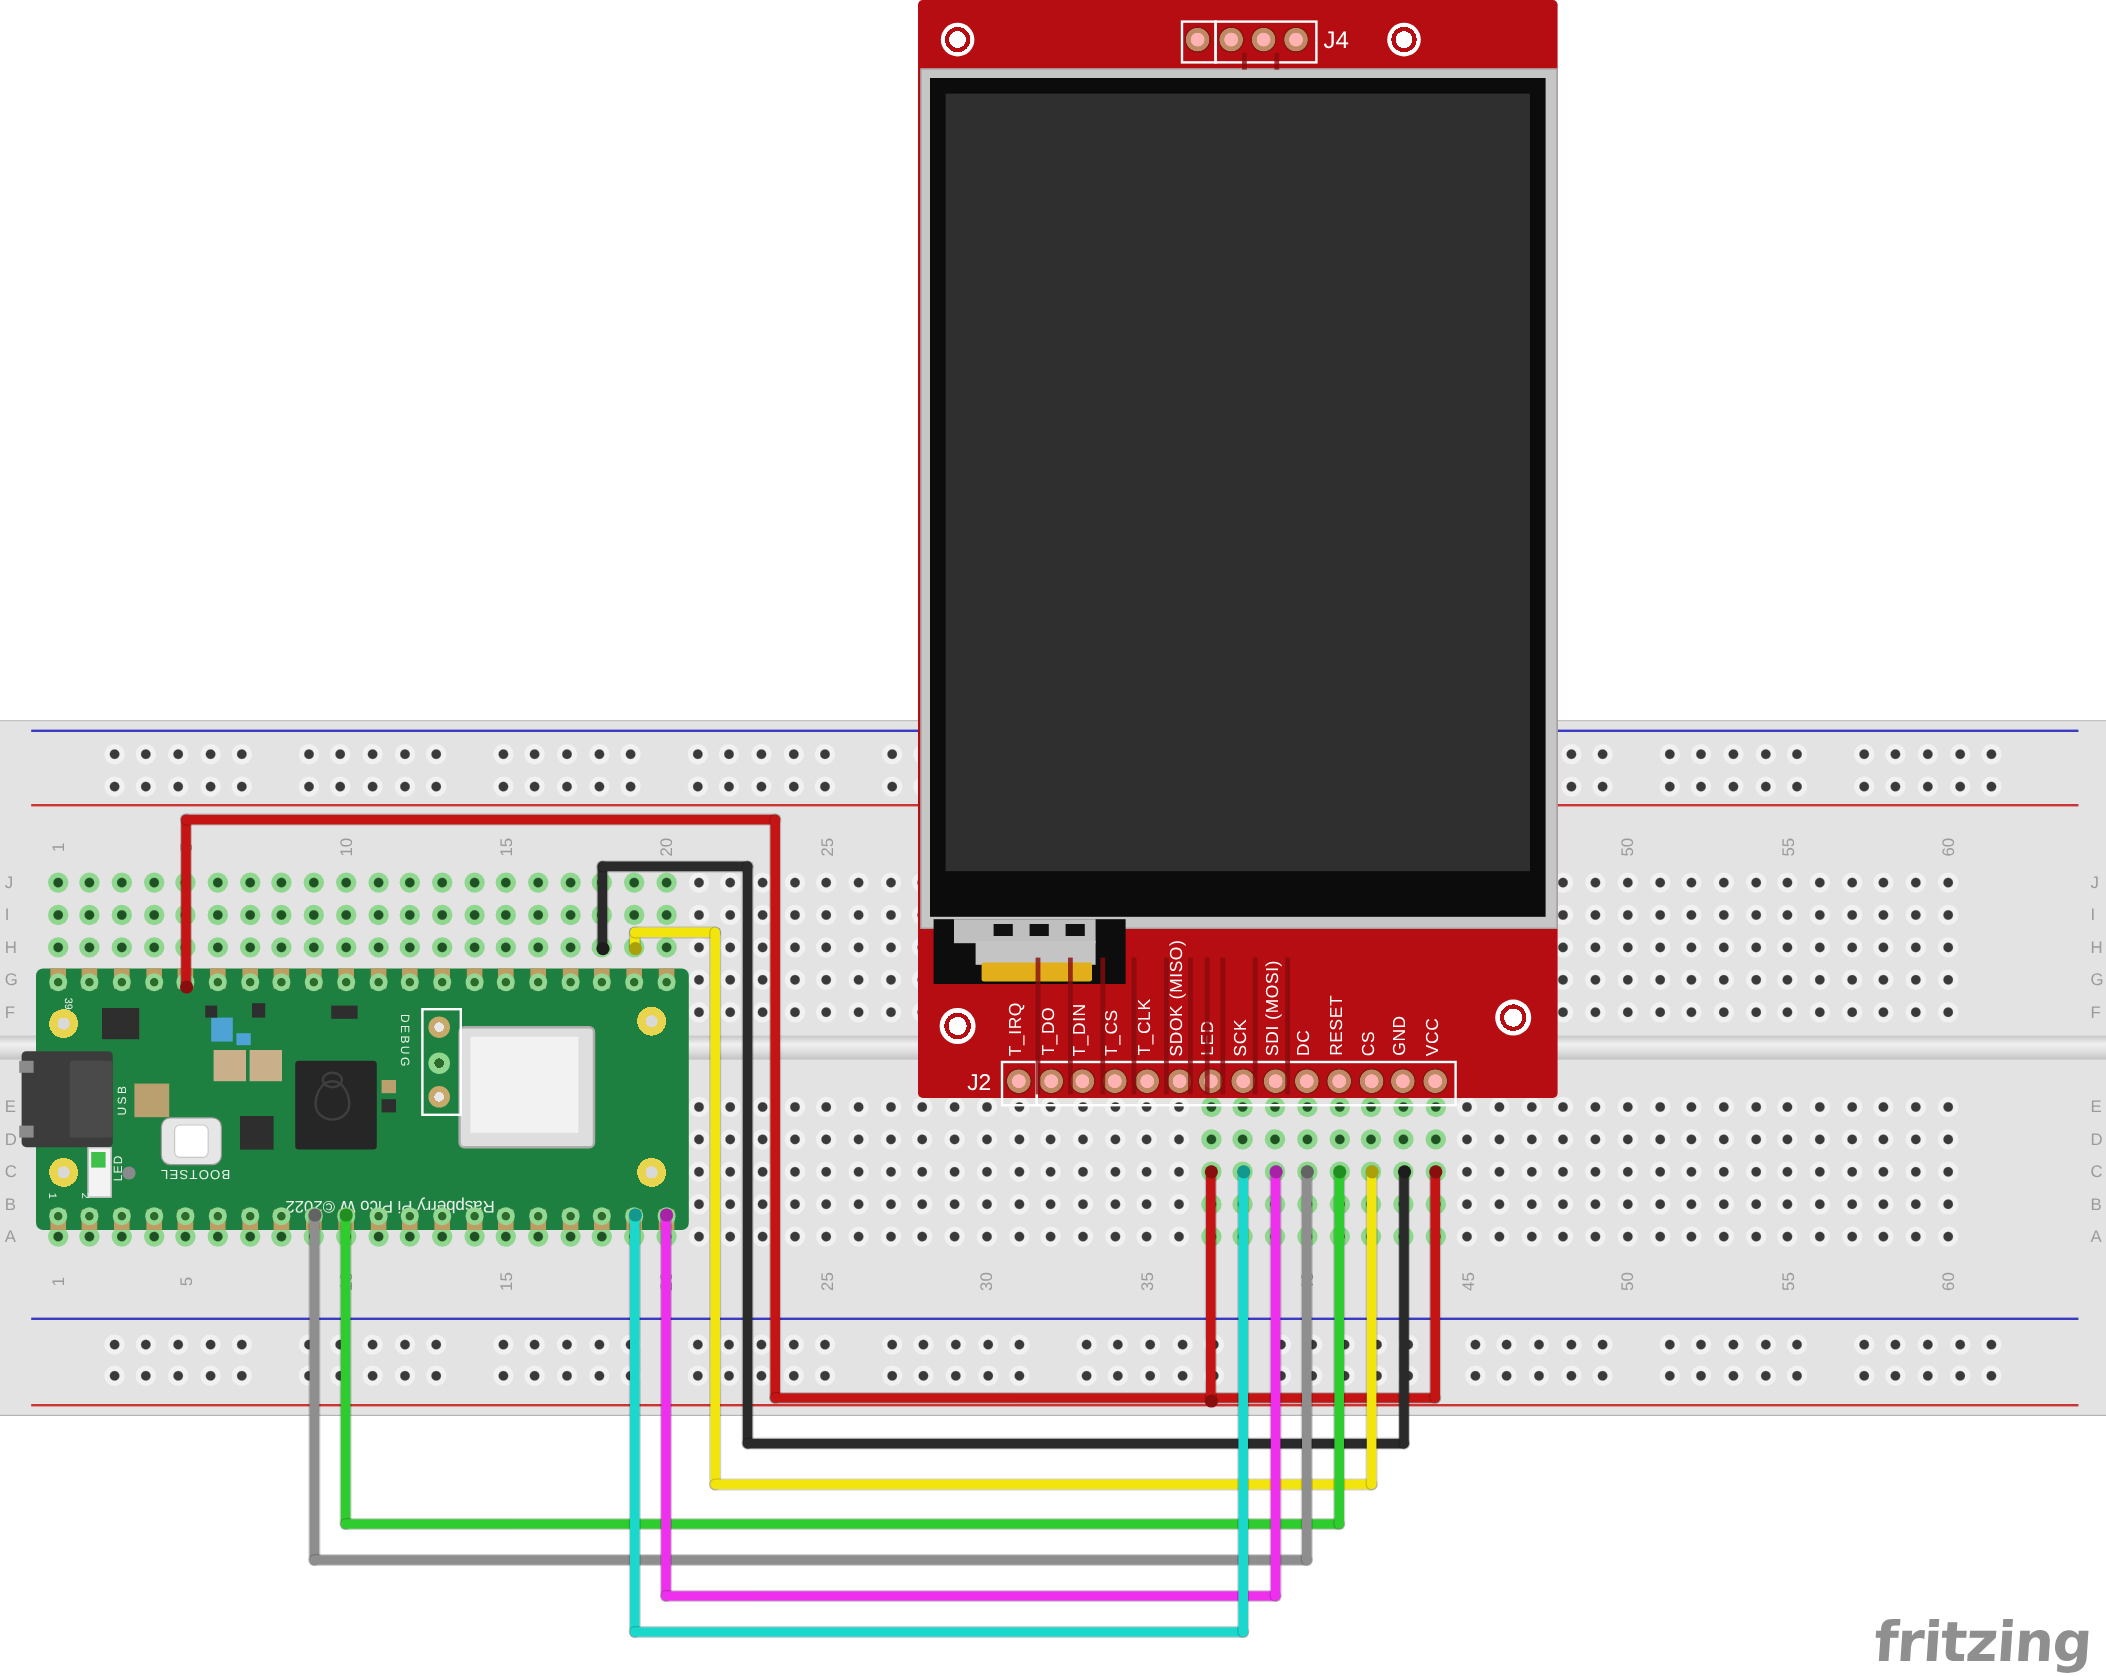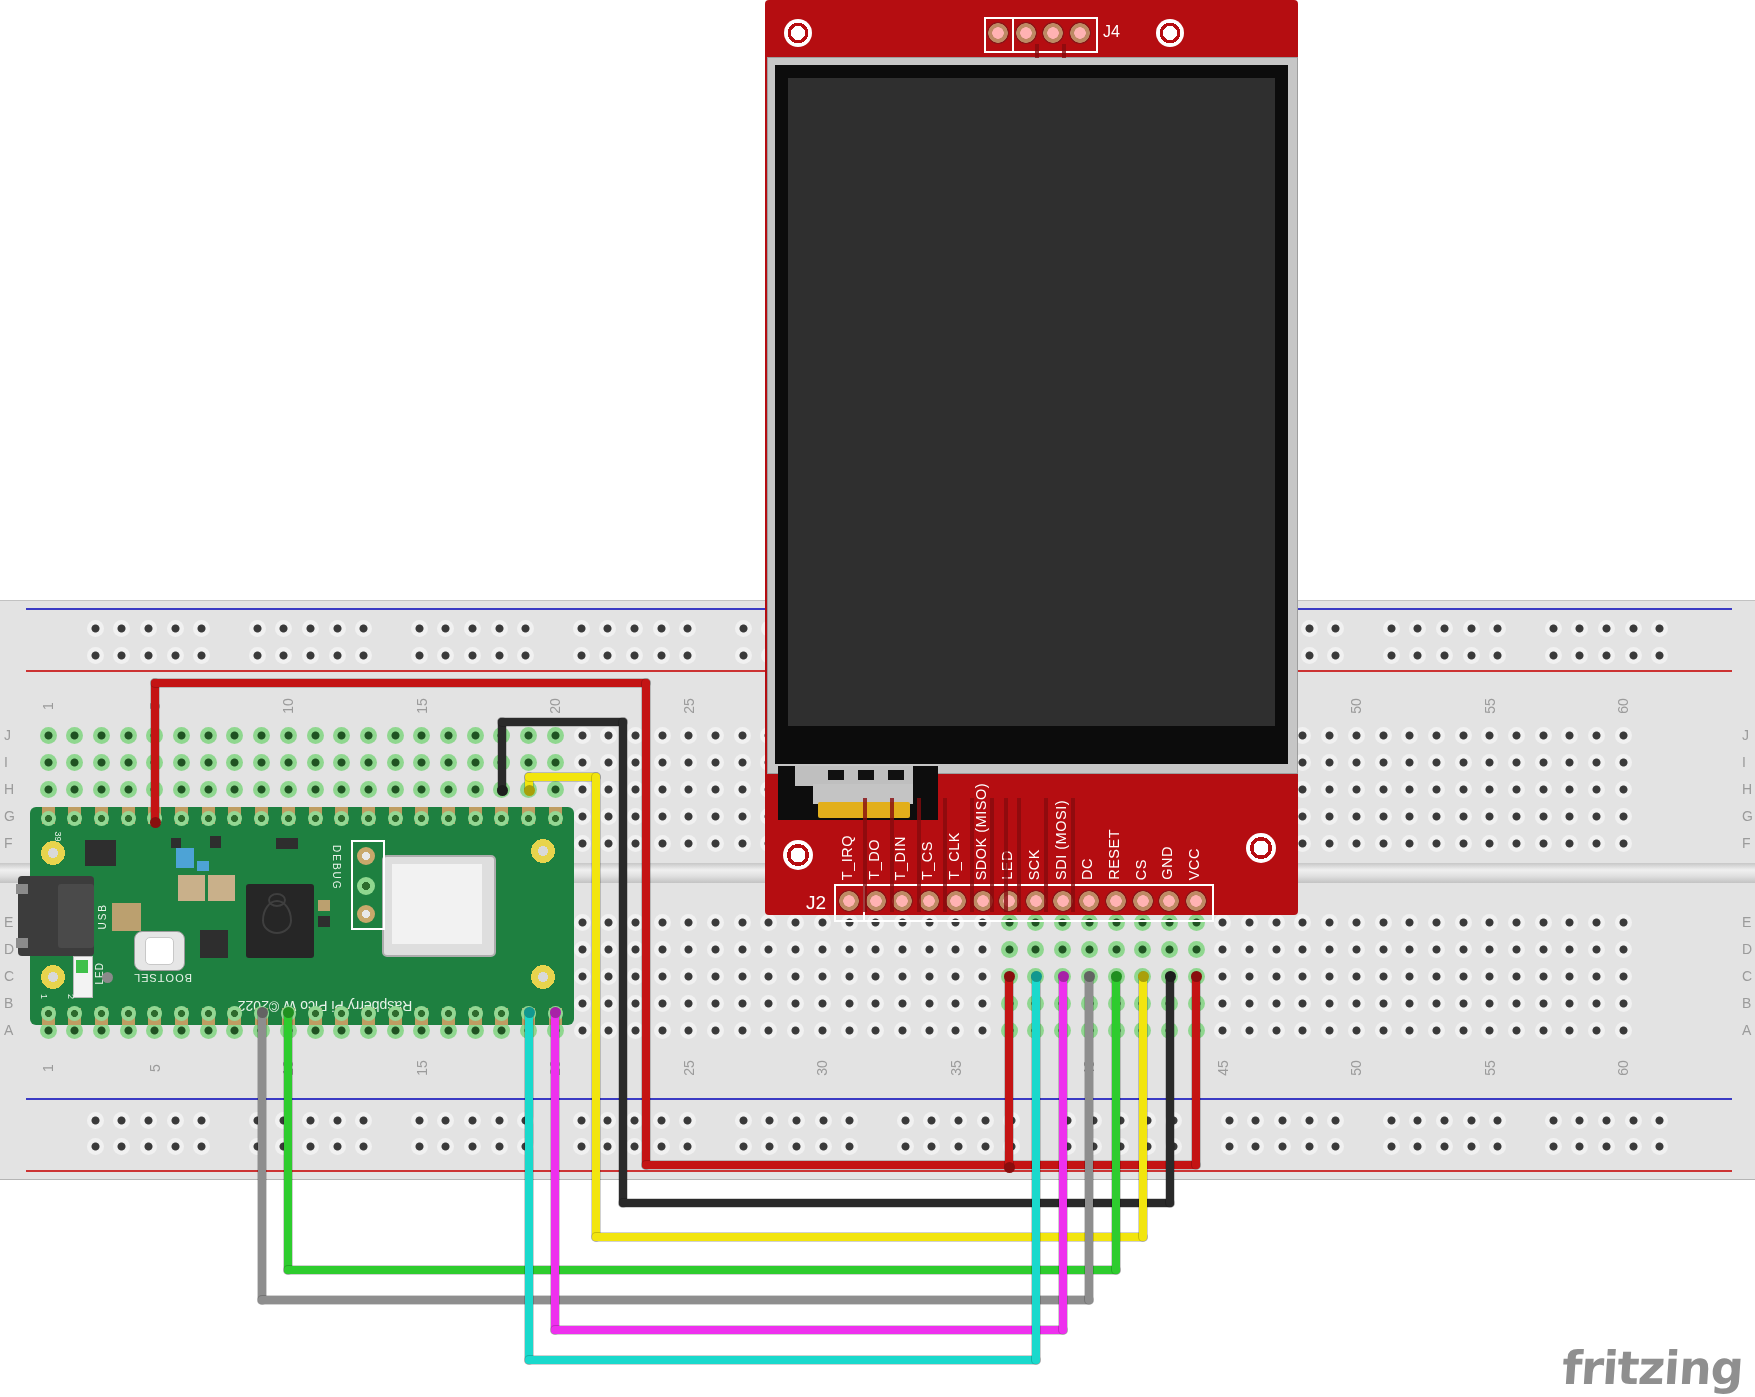--- a/index.html
+++ b/index.html
@@ -915,21 +915,21 @@
     <div class="abs" style="left:813px;top:784px;width:100px;height:20px;background:#c4c4c4;"></div>
     <div class="abs" style="left:818px;top:802px;width:92px;height:16px;background:#e2af1b;border-radius:2px;"></div>
 
     <div class="mnthole" style="left:784px;top:19px;width:28px;height:28px;background:radial-gradient(circle,#fff 0 7px,#b50d11 7px 10.5px,#fff 10.5px 14px);"></div>
     <div class="mnthole" style="left:1156px;top:19px;width:28px;height:28px;background:radial-gradient(circle,#fff 0 7px,#b50d11 7px 10.5px,#fff 10.5px 14px);"></div>
     <div class="mnthole" style="left:783px;top:840px;width:30px;height:30px;background:radial-gradient(circle,#fff 0 7.5px,#b50d11 7.5px 11px,#fff 11px 15px);"></div>
     <div class="mnthole" style="left:1246px;top:833px;width:30px;height:30px;background:radial-gradient(circle,#fff 0 7.5px,#b50d11 7.5px 11px,#fff 11px 15px);"></div>
 
     <div class="whitebox" style="left:984px;top:17px;width:26px;height:32px;"></div>
     <div class="whitebox" style="left:1012px;top:17px;width:82px;height:32px;"></div>
-    <div class="silk" style="left:1103px;top:24px;font-size:16px;">J4</div>
+    <div class="silk" style="left:1103px;top:24px;font-size:20px;">J4</div>
 
     <div class="whitebox" style="left:834px;top:884px;width:27px;height:34px;"></div>
     <div class="whitebox" style="left:863px;top:884px;width:347px;height:34px;"></div>
     <div class="silk" style="left:806px;top:893px;font-size:19px;">J2</div>
   </div>
   <div id="module-gen">
       <div class="pinhole" style="left: 987px; top: 22px;"></div>
       <div class="pinhole" style="left: 1015px; top: 22px;"></div>
       <div class="pinhole" style="left: 1042px; top: 22px;"></div>
       <div class="pinhole" style="left: 1069px; top: 22px;"></div>

